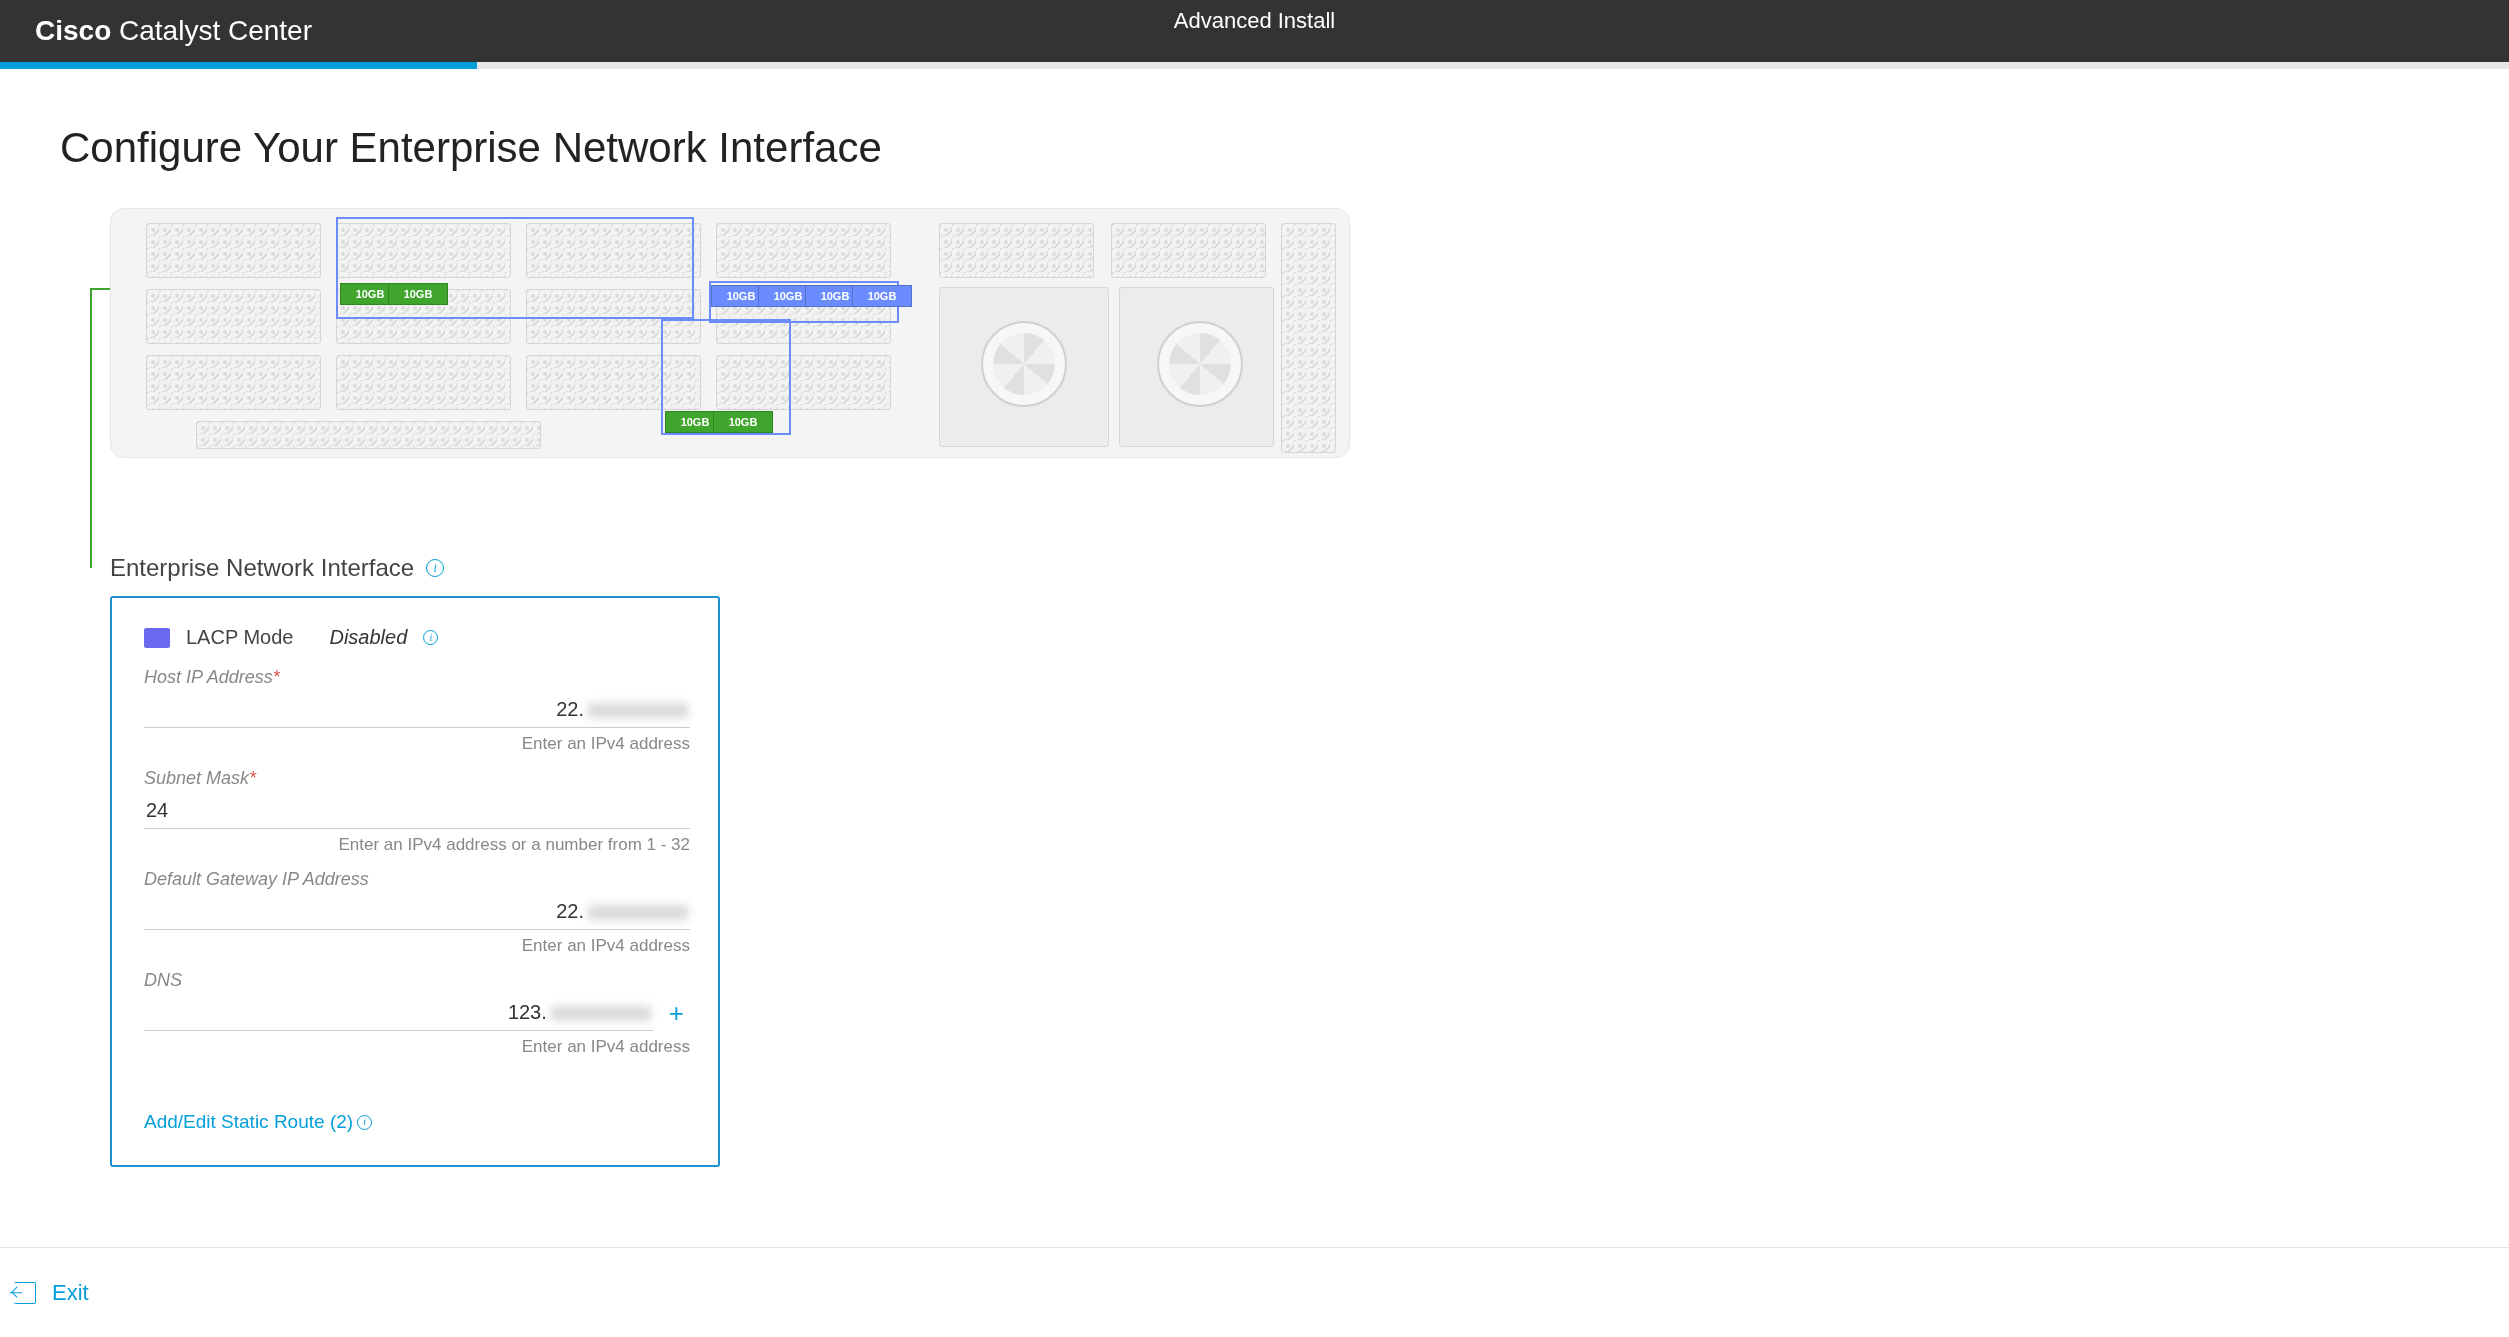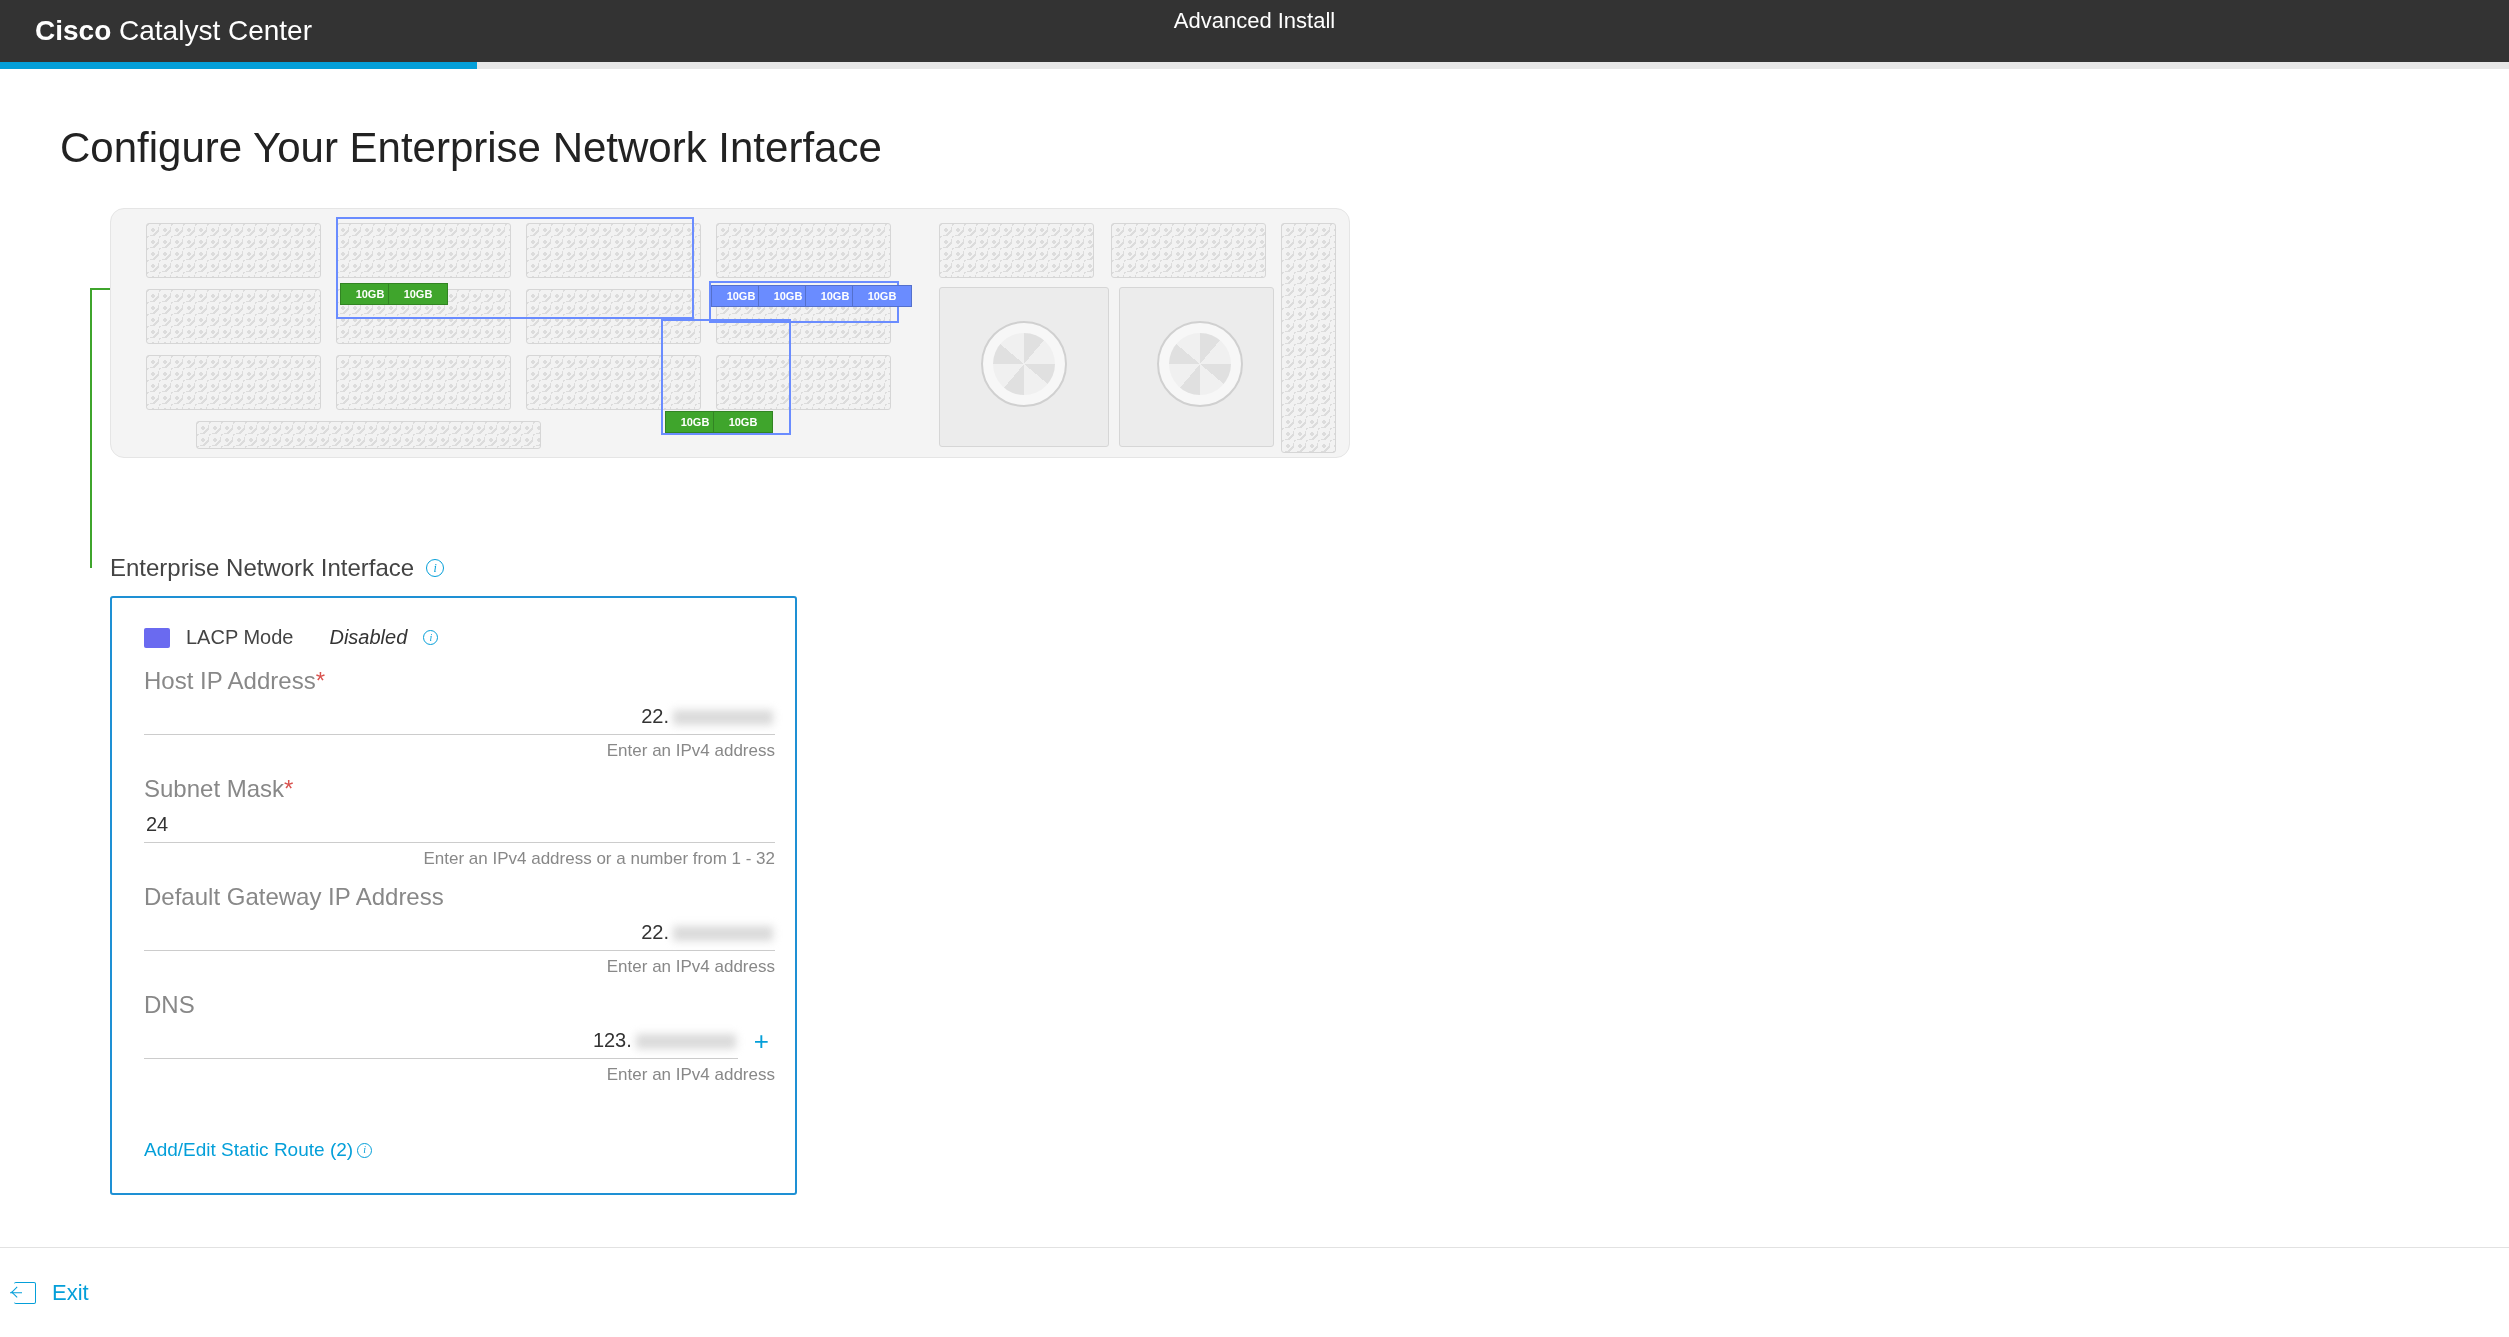--- a/index.html
+++ b/index.html
@@ -123,44 +123,45 @@
     justify-content: center;
     font-size: 12px;
     color: #049fd9;
     font-style: italic;
     font-family: Georgia, serif;
     line-height: 1;
   }
   .info-icon.small { width: 15px; height: 15px; font-size: 10px; }
   .card {
     margin-top: 14px;
-    width: 687px;
+    width: 610px;
     border: 2px solid #1e90d4;
     border-radius: 3px;
-    padding: 28px 20px 32px 32px;
+    padding: 28px 28px 32px 32px;
   }
   .lacp-row {
     display: flex;
     align-items: center;
     gap: 16px;
     margin-bottom: 18px;
   }
   .lacp-icon {
     width: 26px; height: 20px;
     background: #6a6af0;
     border-radius: 2px;
   }
   .lacp-label { font-size: 20px; color: #444; }
   .lacp-value { font-size: 20px; color: #333; margin-left: 20px; font-style: italic; }
   .field { margin-bottom: 8px; }
   .field-label {
-    font-size: 24px;
+    font-size: 18px;
     color: #888;
     margin-bottom: 4px;
     display: block;
+    font-style: italic;
   }
   .req { color: #d9534f; }
   .field-row {
     display: flex;
     align-items: center;
     gap: 10px;
     text-align: right;
   }
   .field-input {
     border: none;

